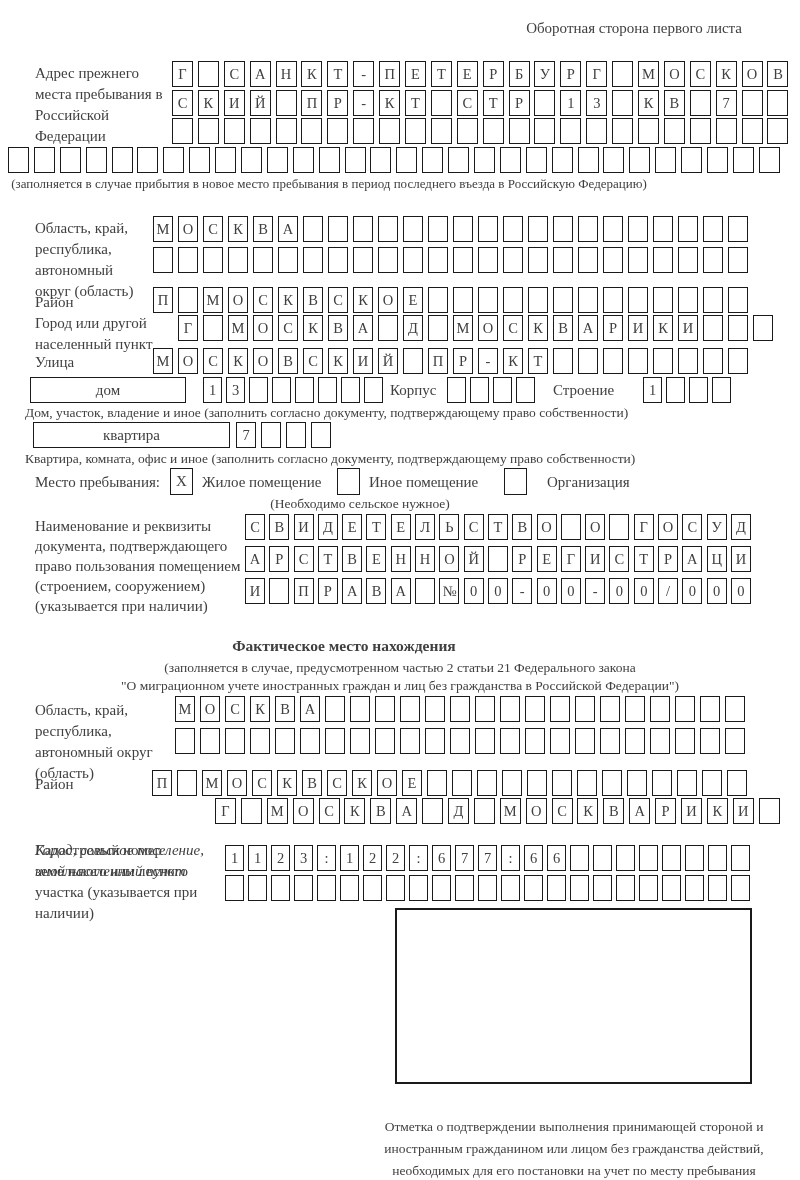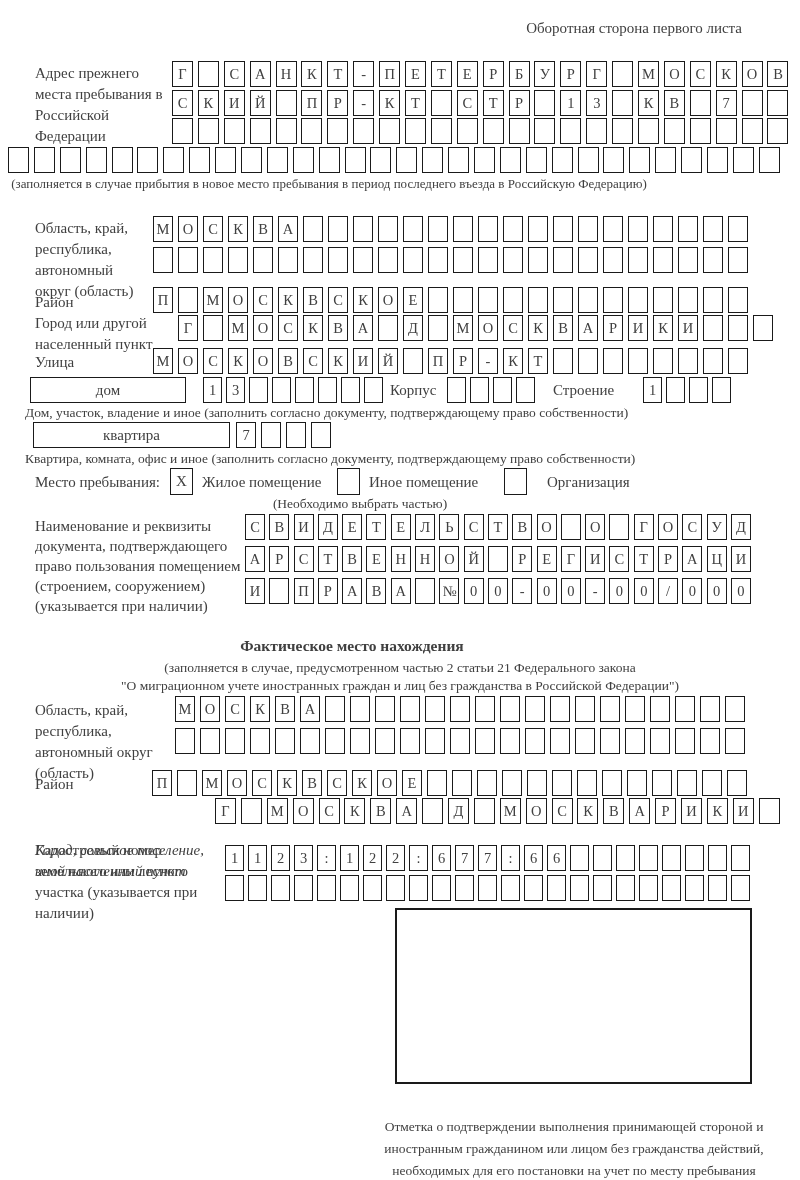--- a/index.html
+++ b/index.html
@@ -330,21 +330,21 @@
     </div>
   <div class="abs notecap" style="top:451px;left:25px;">Квартира, комната, офис и иное (заполнить согласно документу, подтверждающему право собственности)</div>
 
   <div class="abs lbl" style="top:472px;left:35px;">Место пребывания:</div>
   <div class="abs cb" style="top:468px;left:170px;">X</div>
   <div class="abs lbl" style="top:472px;left:202px;">Жилое помещение</div>
   <div class="abs cb" style="top:468px;left:337px;"></div>
   <div class="abs lbl" style="top:472px;left:369px;">Иное помещение</div>
   <div class="abs cb" style="top:468px;left:504px;"></div>
   <div class="abs lbl" style="top:472px;left:547px;">Организация</div>
-  <div class="abs notecap center" style="top:496px;left:120px;width:480px;">(Необходимо выбрать частью)</div>
+  <div class="abs notecap center" style="top:496px;left:120px;width:480px;">(Необходимо сельское нужное)</div>
 
   <div class="abs lbl" style="top:516px;left:35px;width:210px;line-height:20px;">Наименование и реквизиты документа, подтверждающего право пользования помещением (строением, сооружением) (указывается при наличии)</div>
   <div class="row p24" style="top:514px;left:245px;">
       <span class="c">С</span>
       <span class="c">В</span>
       <span class="c">И</span>
       <span class="c">Д</span>
       <span class="c">Е</span>
       <span class="c">Т</span>
       <span class="c">Е</span>
@@ -403,21 +403,21 @@
       <span class="c">0</span>
       <span class="c">-</span>
       <span class="c">0</span>
       <span class="c">0</span>
       <span class="c">/</span>
       <span class="c">0</span>
       <span class="c">0</span>
       <span class="c">0</span>
     </div>
 
-  <div class="abs center bold" style="top:637px;left:8px;width:688px;font-size:15.5px;">Фактическое место нахождения</div>
+  <div class="abs center bold" style="top:637px;left:0;width:688px;font-size:15.5px;">Фактическое место нахождения</div>
   <div class="abs notecap center" style="top:660px;left:0;width:800px;">(заполняется в случае, предусмотренном частью 2 статьи 21 Федерального закона</div>
   <div class="abs notecap center" style="top:678px;left:0;width:800px;">"О миграционном учете иностранных граждан и лиц без гражданства в Российской Федерации")</div>
 
   <div class="abs lbl" style="top:700px;left:35px;width:145px;">Область, край, республика, автономный округ (область)</div>
   <div class="row p25" style="top:696px;left:175px;">
       <span class="c">М</span>
       <span class="c">О</span>
       <span class="c">С</span>
       <span class="c">К</span>
       <span class="c">В</span>

